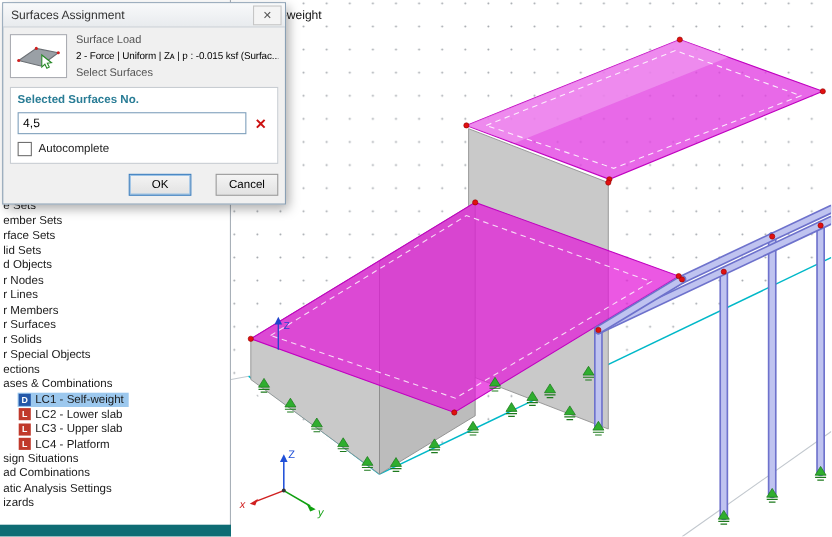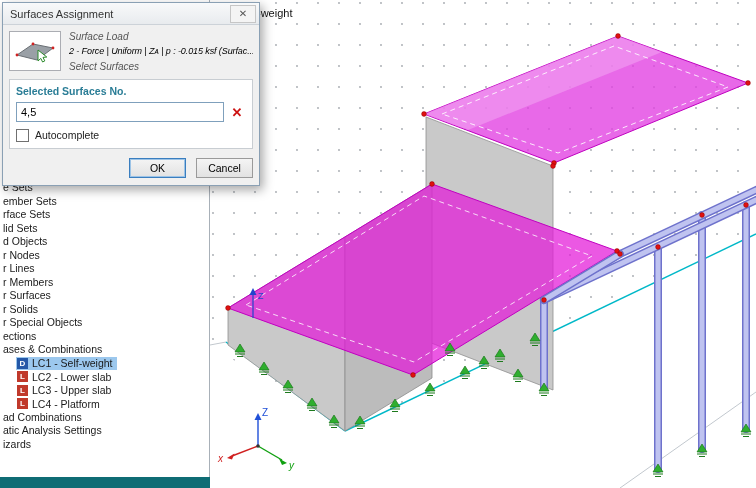--- a/index.html
+++ b/index.html
@@ -28,32 +28,32 @@
   .cyan{stroke:#00b8c8;stroke-width:1.4;}
 
   
   .dialog{position:absolute;left:2px;top:2px;width:256px;background:#f0f0f0;border:1px solid #8aa0b4;box-shadow:3px 4px 10px rgba(0,0,0,.35);z-index:10;}
   .titlebar{height:21px;display:flex;align-items:center;justify-content:space-between;padding:0 3px 0 7px;background:linear-gradient(#f8f9fa,#e8ebee);border-bottom:1px solid #ccd2d8;text-align:right;}
   .title{font-size:11px;color:#333;}
   .closebtn{width:24px;height:16px;display:flex;align-items:center;justify-content:center;font-size:10px;color:#555;border:1px solid #c6c6c6;background:#f4f4f4;cursor:pointer;}
   .dcontent{padding:6px 6px 7px 6px;}
   .toprow{display:flex;align-items:flex-start;}
   .iconbox{width:50px;height:38px;background:#fff;border:1px solid #abadb3;flex:0 0 50px;display:flex;align-items:center;justify-content:center;}
-  .loadinfo{margin-left:8px;min-width:0;font-style:italic;}
+  .loadinfo{margin-left:8px;min-width:0;}
   .slbl{font-size:10px;color:#555;}
   .sval{font-size:9px;color:#000;margin:4px 0 5px 0;white-space:nowrap;overflow:hidden;width:184px;letter-spacing:-0.1px;}
   .gpanel{margin-top:7px;background:#fff;border:1px solid #c8cdd2;padding:5px 6px 6px 6px;}
   .ghead{font-size:10.5px;font-weight:bold;color:#2a7d96;}
   .inrow{display:flex;align-items:center;margin-top:5px;gap:4px;}
   .surfinput{flex:1;height:16px;font-size:11px;font-family:Liberation Sans, sans-serif;border:1px solid #7fa0bc;padding:1px 4px;background:#fff;color:#000;}
   .clearbtn{width:18px;height:18px;display:flex;align-items:center;justify-content:center;color:#cc1111;font-size:13px;font-weight:bold;cursor:pointer;}
   .cbrow{display:flex;gap:6px;margin-top:7px;}
   .cb{width:11px;height:11px;border:1px solid #707070;background:#fff;display:inline-block;}
   .cblbl{font-size:10.5px;color:#222;}
-  .btnrow{display:flex;justify-content:flex-end;gap:10px;margin-top:9px;}
+  .btnrow{display:flex;justify-content:flex-end;gap:22px;margin-top:9px;}
   .btn{width:57px;height:20px;font-size:10.5px;font-family:"Liberation Sans",sans-serif;background:linear-gradient(#f4f4f4,#e2e2e2);border:1px solid #9a9a9a;cursor:pointer;}
   .btn.ok{border:1px solid #3a7ebf;box-shadow:0 0 0 1px #9cc3e6 inset;}
 </style>
 </head>
 <body>
 
 <div class="app">
 
   <div class="sidebar">
     <div class="tree">
@@ -115,20 +115,23 @@
           <span class="tlabel">LC3 - Upper slab</span>
         </span>
       </div>
       <div class="trow lc">
         <span class="band">
           <span class="badge bl">L</span>
           <span class="tlabel">LC4 - Platform</span>
         </span>
       </div>
 
+      <div class="trow">
+          <span class="tlabel">sign Situations</span>
+        </div>
       <div class="trow">
           <span class="tlabel">ad Combinations</span>
         </div>
       <div class="trow">
           <span class="tlabel">atic Analysis Settings</span>
         </div>
       <div class="trow">
           <span class="tlabel">izards</span>
         </div>
     </div>

